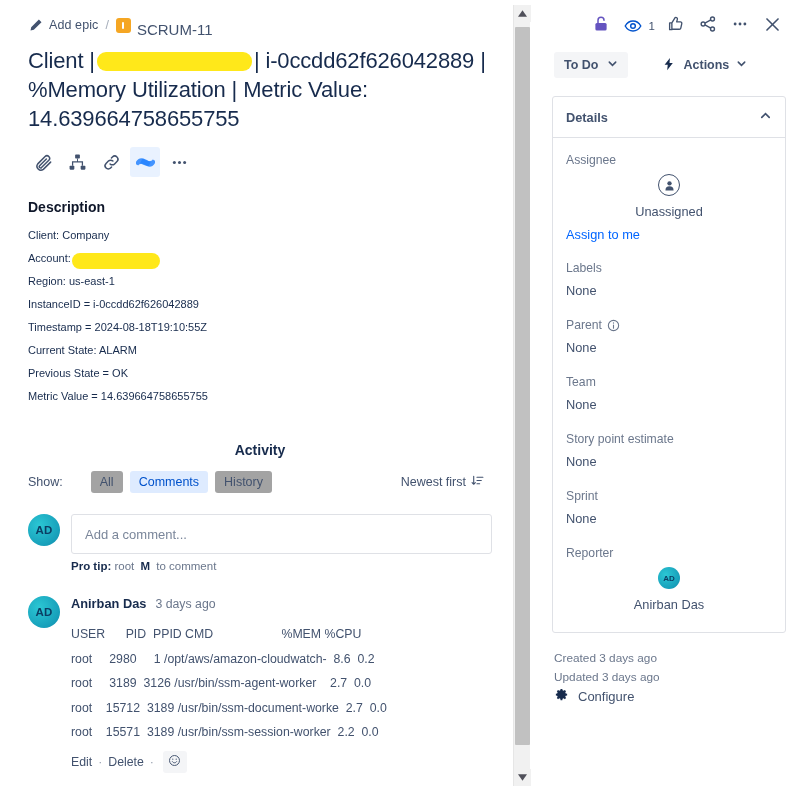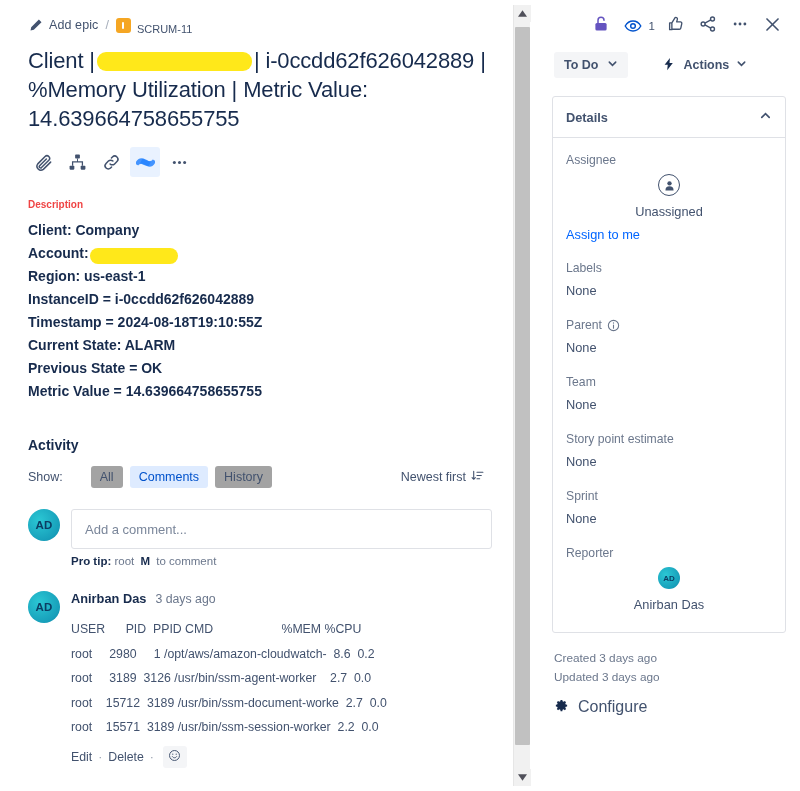--- a/index.html
+++ b/index.html
@@ -53,21 +53,21 @@
     align-items: center;
     justify-content: center;
   }
   .bc-type-icon i {
     display:block;
     width: 2px; height: 7px;
     background: #fff;
     border-radius: 1px;
   }
   .bc-key {
-    font-size: 11px;
+    font-size: 15px;
     color: #42526e;
     margin-top: 8px;
   }
 
   
   .issue-title {
     font-size: 22px;
     line-height: 29px;
     font-weight: 500;
     color: #172b4d;
@@ -97,39 +97,39 @@
     align-items: center;
     justify-content: center;
     background: transparent;
     cursor: pointer;
   }
   .icon-btn svg { display: block; }
   .icon-btn.confluence { background: #e9f2ff; }
 
   
   .section-head {
-    font-size: 10px;
+    font-size: 14px;
     font-weight: 700;
-    color: #ef4444;
+    color: #0f172a;
     margin-bottom: 9px;
   }
   .desc-lines { margin-bottom: 34px; }
   .desc-line {
-    font-size: 14px;
+    font-size: 11px;
     line-height: 23px;
     color: #172b4d;
-    font-weight: bold;
   }
   .redact-account { width: 88px; height: 16px; margin-left: 1px; position: relative; top: 2px;}
 
   
   .activity-head {
     font-size: 14px;
     font-weight: 700;
     margin-bottom: 10px;
+    text-align: center;
   }
   .show-row {
     display: flex;
     align-items: center;
     height: 28px;
     margin-bottom: 18px;
   }
   .show-label {
     font-size: 12.5px;
     color: #42526e;
@@ -424,24 +424,23 @@
     display: inline-block;
   }
   .rp-footer { padding: 16px 2px 0 2px; }
   .ts {
     font-size: 11.8px;
     color: #6b778c;
     line-height: 19px;
   }
   .configure {
     display: flex;
-    align-items: flex-start;
+    align-items: center;
     gap: 9px;
-    margin-top: 11px;
-    font-size: 16px;
+    font-size: 13px;
     color: #42526e;
     cursor: pointer;
   }
   .info-circle {
     width: 13px; height: 13px;
     display: inline-block;
   }
 </style>
 </head>
 <body>

